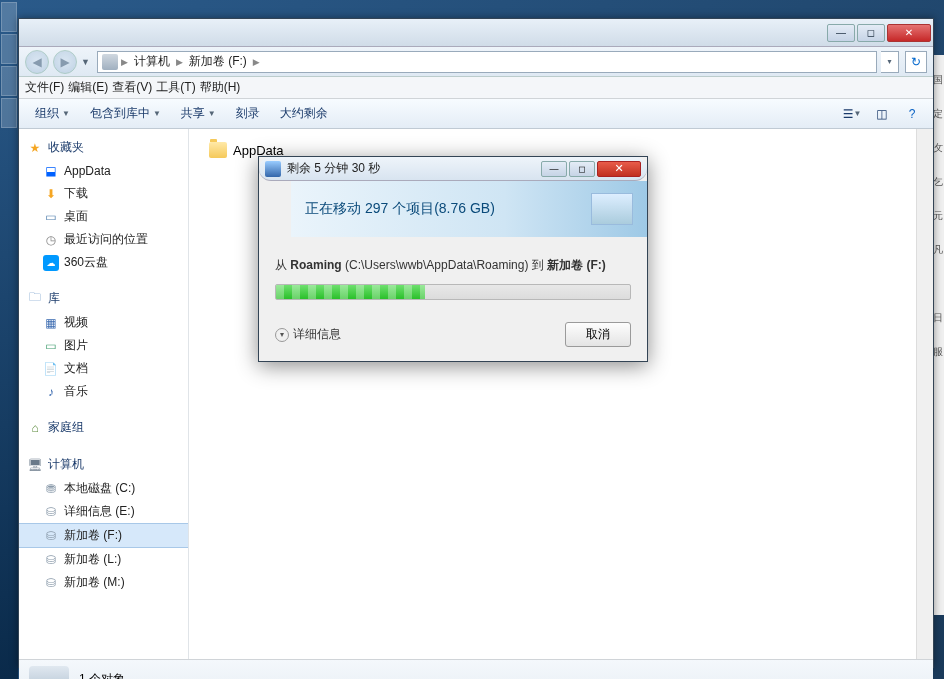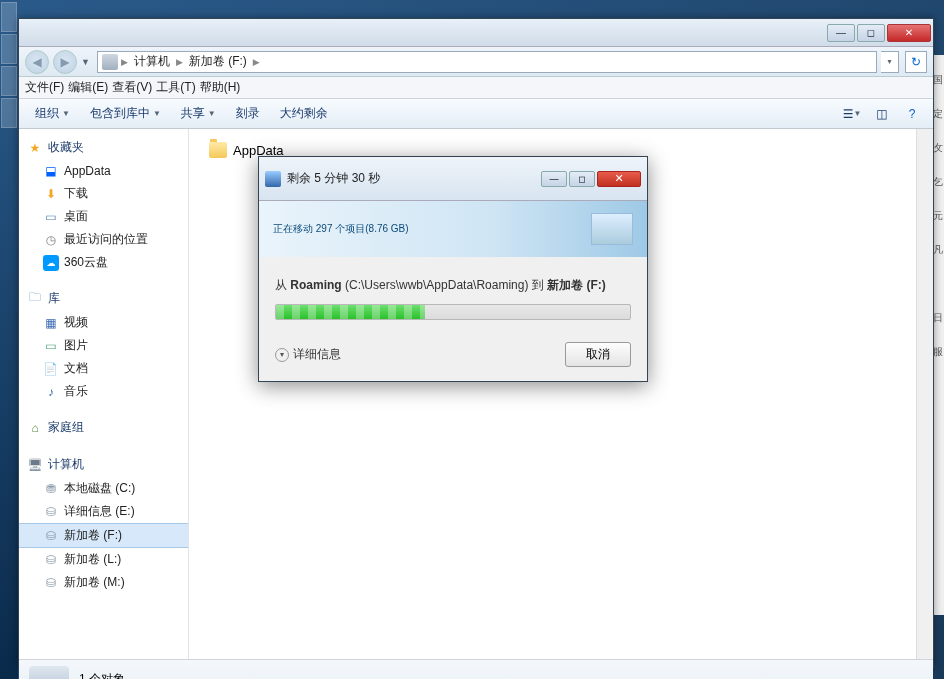--- a/index.html
+++ b/index.html
@@ -64,27 +64,27 @@
 .status-bar { height:40px; border-top:1px solid #d0d4d8; background: linear-gradient(#f4f8fc,#e8eef4); display:flex; align-items:center; padding:0 10px; gap:10px; font-size:12px;}
 .drive-big-icon { width:40px; height:28px; background:linear-gradient(#e0e8f0,#b0c0d0); border-radius:4px; position:relative;}
 .drive-big-icon::after{content:"";position:absolute;bottom:2px;left:6px;width:28px;height:4px;background:#789;border-radius:2px;}
 
 
 .dialog {
   position:absolute; left:258px; top:156px; width:390px;
   background:#f0f0f0; border:1px solid #345;
   box-shadow: 0 4px 20px rgba(0,0,0,.45);
 }
-.dialog .dlg-titlebar { height:44px; background:linear-gradient(#eef4fa,#d8e4f0); display:flex; align-items:center; padding:0 6px; border-bottom:1px solid #aab;}
+.dialog .dlg-titlebar { height:24px; background:linear-gradient(#eef4fa,#d8e4f0); display:flex; align-items:center; padding:0 6px; border-bottom:1px solid #aab;border-radius:13px;}
 .dlg-title-icon{width:16px;height:16px;background:linear-gradient(#9cf,#36a);border-radius:2px;margin-right:6px;}
 .dlg-title-text{flex:1;font-size:12px;color:#222;}
 .dlg-win-btn{width:26px;height:16px;margin-left:2px;background:linear-gradient(#e4ecf6,#c6d4e6);border:1px solid #8aa;border-radius:2px;display:flex;align-items:center;justify-content:center;font-size:9px;cursor:pointer;}
 .dlg-win-btn.close{width:44px;background:linear-gradient(#e85c4a,#c13020);color:#fff;border-color:#a22;font-size:11px;}
 
-.dlg-header-band{ background:linear-gradient(90deg,#eaf4fb,#cfe5f4 60%,#9ec9e6); padding:12px 14px; font-size:10px; color:#0a4a7a; display:flex; align-items:center; justify-content:space-between;}
+.dlg-header-band{ background:linear-gradient(90deg,#eaf4fb,#cfe5f4 60%,#9ec9e6); padding:12px 14px; font-size:14px; color:#0a4a7a; display:flex; align-items:center; justify-content:space-between;margin-left:32px;}
 .copy-anim{width:42px;height:32px;background:linear-gradient(#def,#acd);border:1px solid #9bd;}
 
 .dlg-body{padding:20px 16px 14px; font-size:12px; color:#333; background:#f0f0f0;}
 .dlg-line{margin-bottom:3px;}
 .dlg-line b{font-weight:bold;}
 .progress-outer{margin-top:10px;height:16px;background:linear-gradient(#e8e8e8,#dcdcdc);border:1px solid #b8b8b8;border-radius:2px;overflow:hidden;}
 .progress-inner{height:100%;background:linear-gradient(#6ee06e,#2ac02a);width:42%;position:relative;}
 .progress-inner::after{content:"";position:absolute;inset:0;background:repeating-linear-gradient(90deg,rgba(255,255,255,.3) 0 8px,transparent 8px 16px);}
 
 .dlg-footer{display:flex;align-items:center;justify-content:space-between;padding:8px 16px 14px;background:#f0f0f0;}

